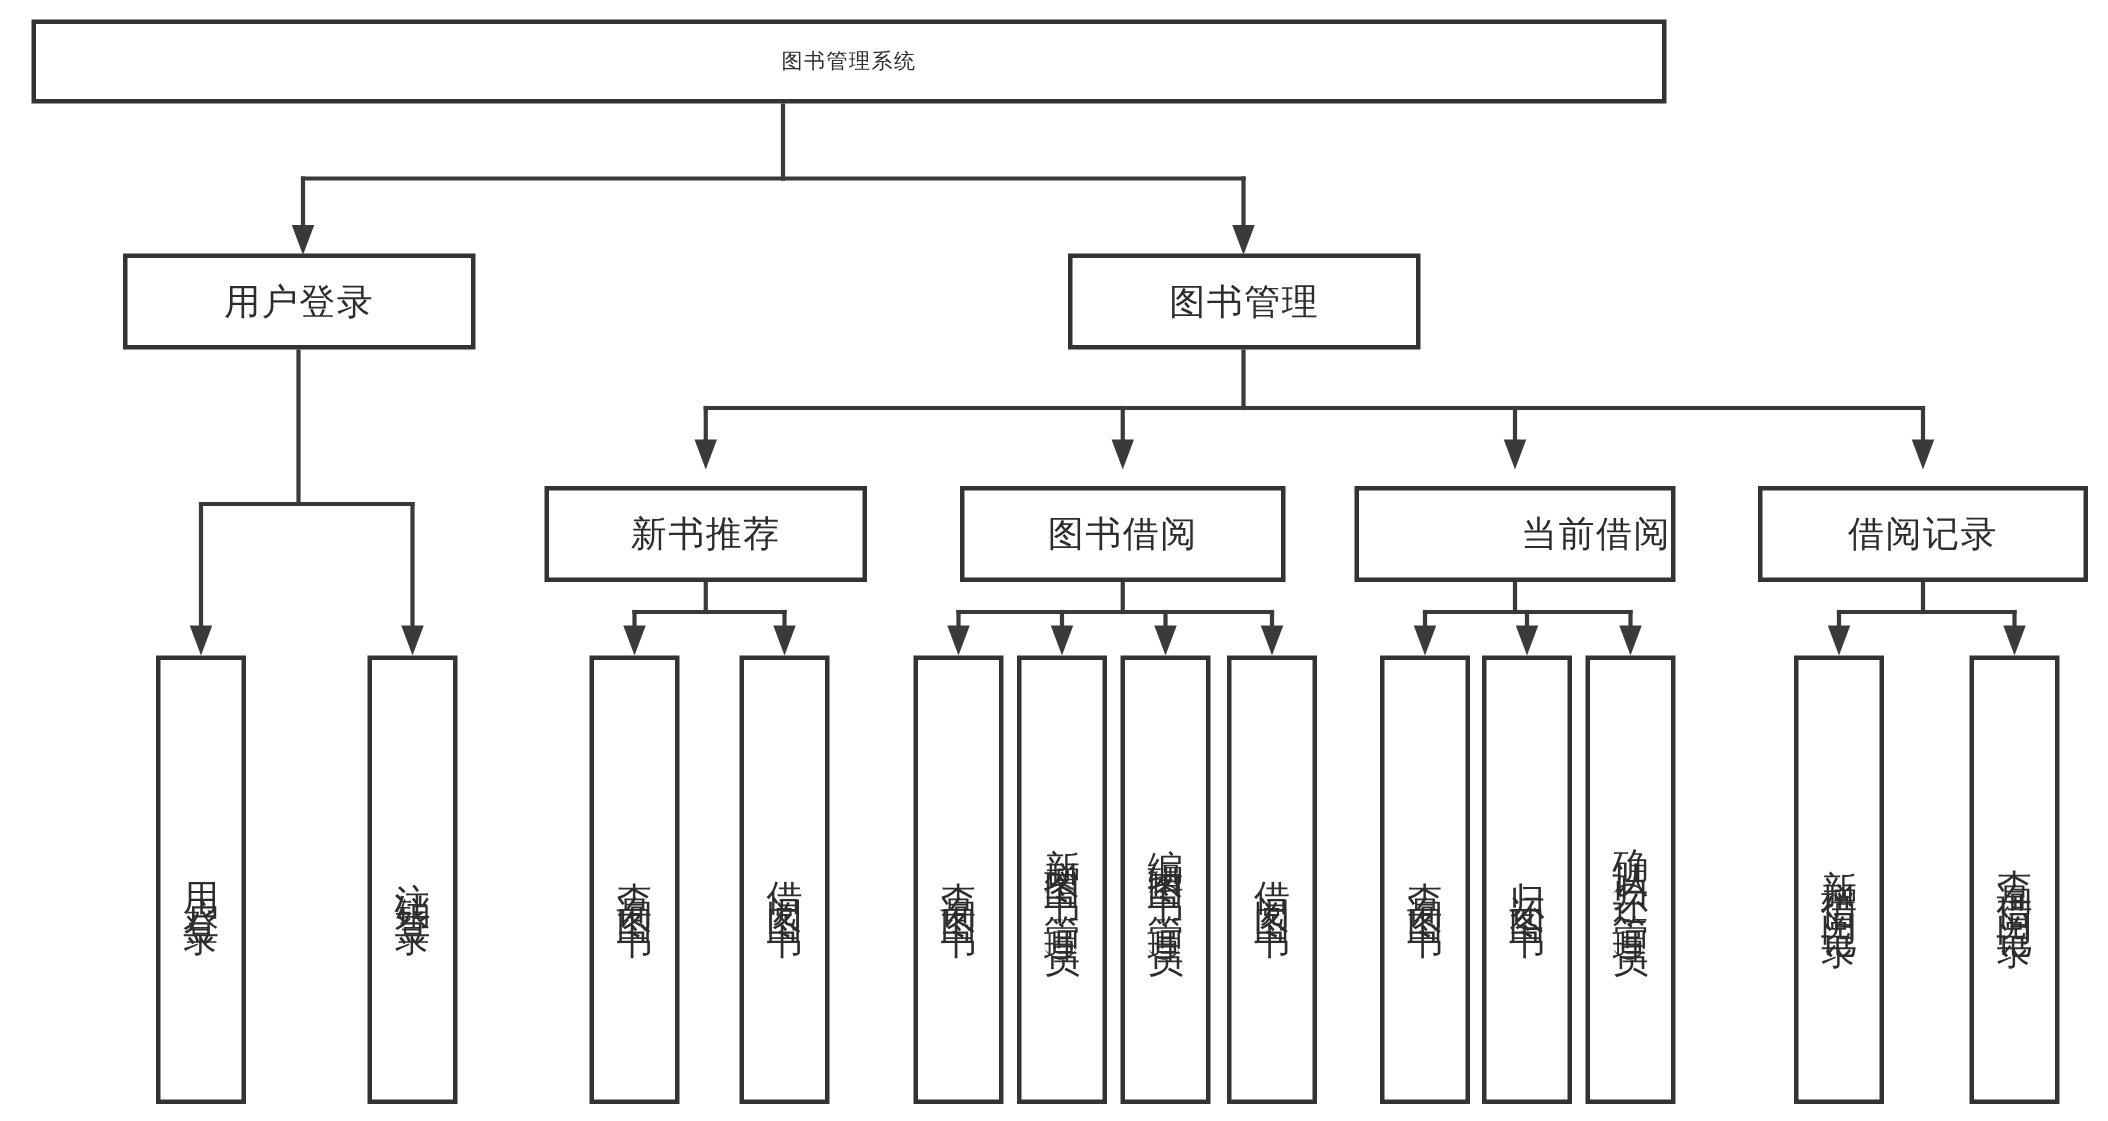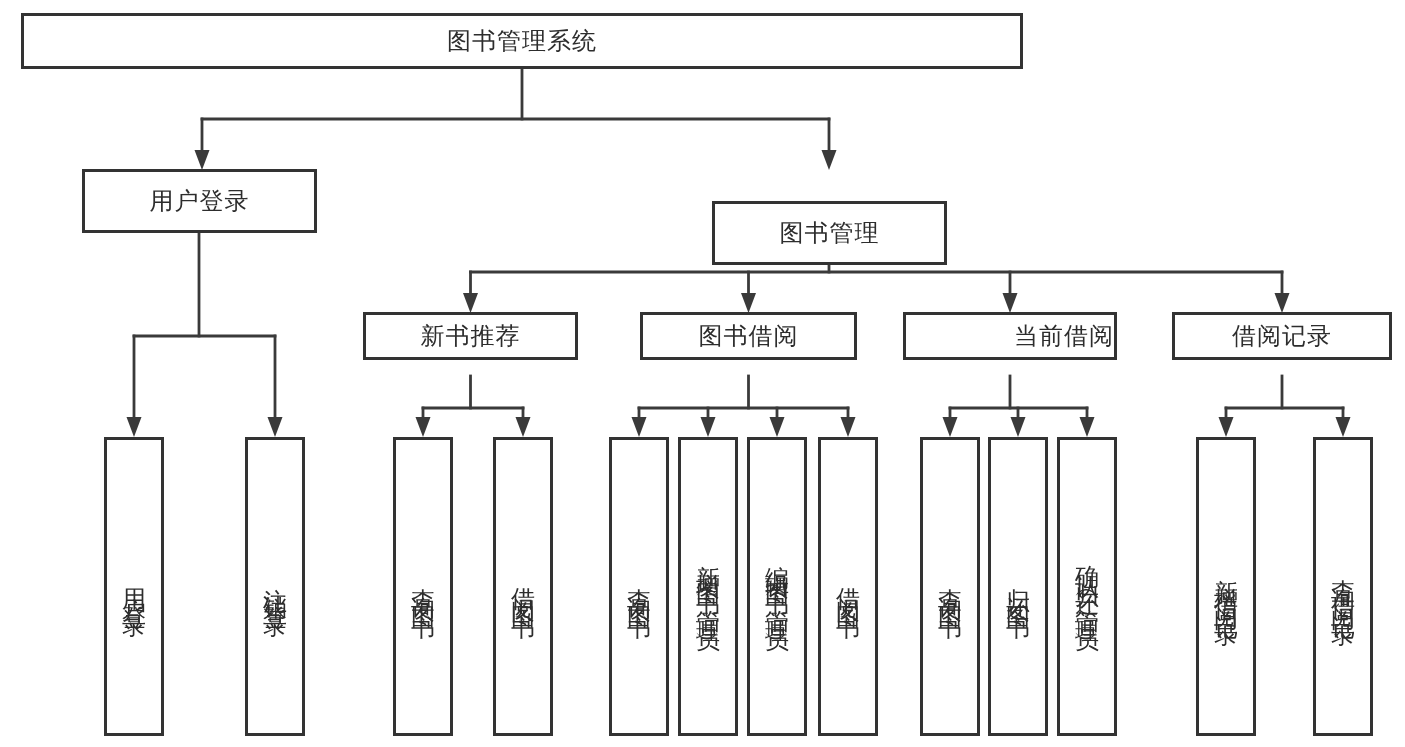--- a/index.html
+++ b/index.html
@@ -30,26 +30,26 @@
     border: 3px solid #333333;
     display: flex;
     align-items: center;
     justify-content: center;
     color: #2d2d2d;
     font-size: 24px;
     letter-spacing: 1px;
     z-index: 2;
   }
   .node.root {
-    left: 21px; top: 13px; width: 1002px; height: 56px;
-    font-size: 24px;
+    left: 21px; top: 13px; width: 1090px; height: 56px;
+    font-size: 14px;
   }
   .node.lvl2-a { left: 82px;  top: 169px; width: 235px; height: 64px; }
-  .node.lvl2-b { left: 712px; top: 169px; width: 235px; height: 64px; margin-top: 32px; }
-  .node.lvl3 { top: 312px; height: 48px; }
+  .node.lvl2-b { left: 712px; top: 169px; width: 235px; height: 64px; }
+  .node.lvl3 { top: 324px; height: 64px; }
   .node.l3-1 { left: 363px;  width: 215px; }
   .node.l3-2 { left: 640px;  width: 217px; align-items: center; }
   .node.l3-3 { left: 903px;  width: 214px; justify-content: flex-end; }
   .node.l3-4 { left: 1172px; width: 220px; }
   .node.leaf {
     top: 437px; width: 60px; height: 299px;
     letter-spacing: 0;
   }
   .vtxt {
     writing-mode: vertical-rl;

